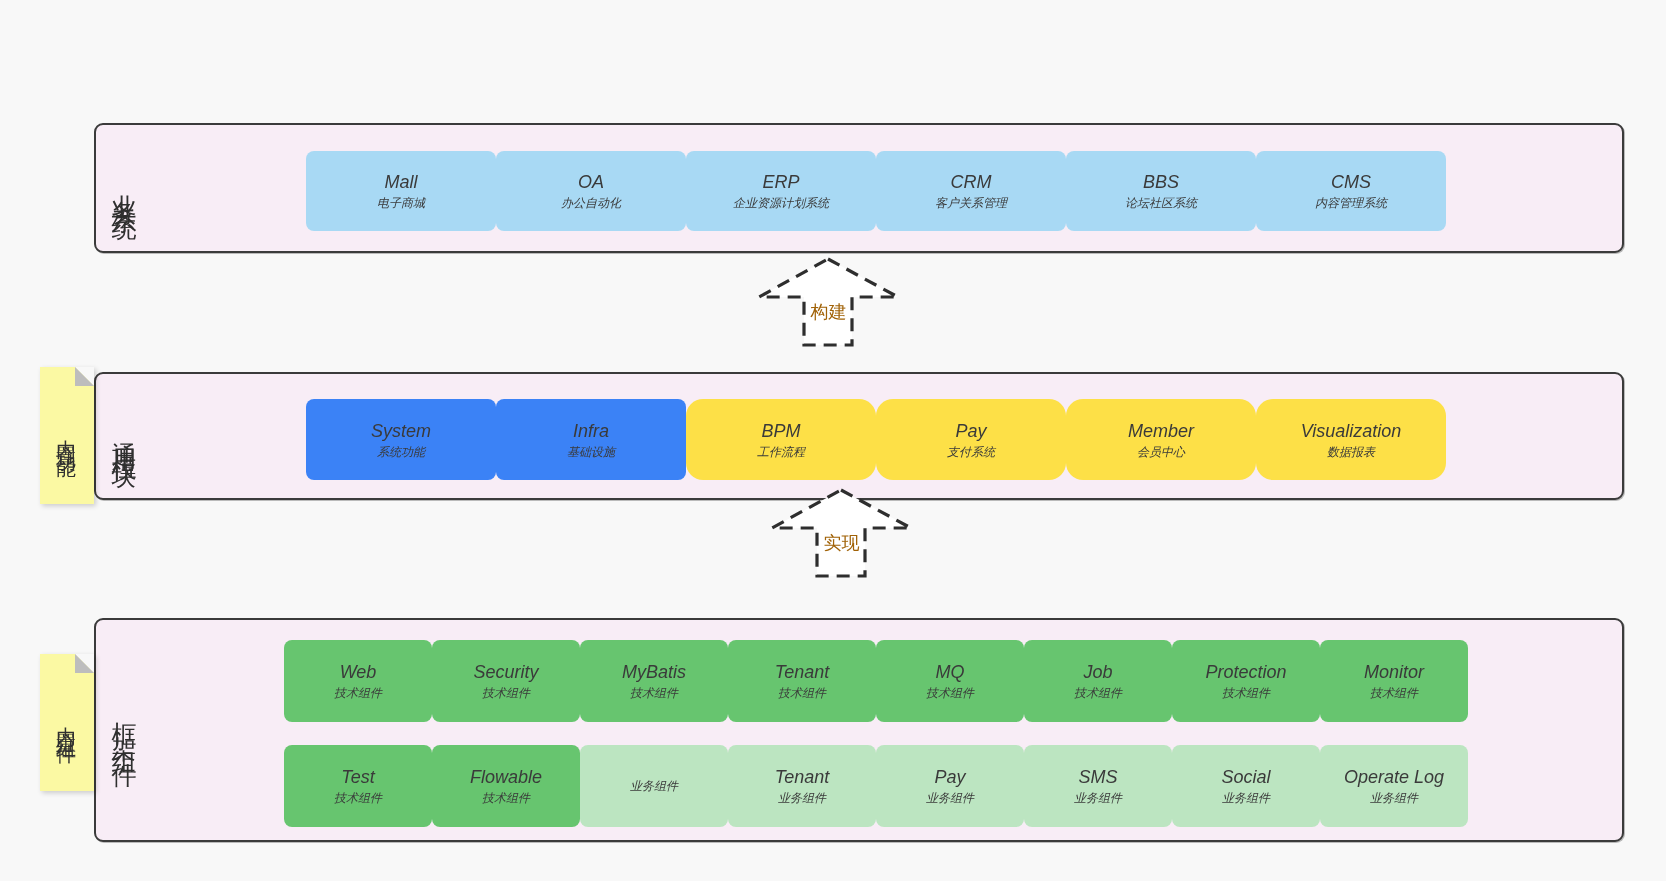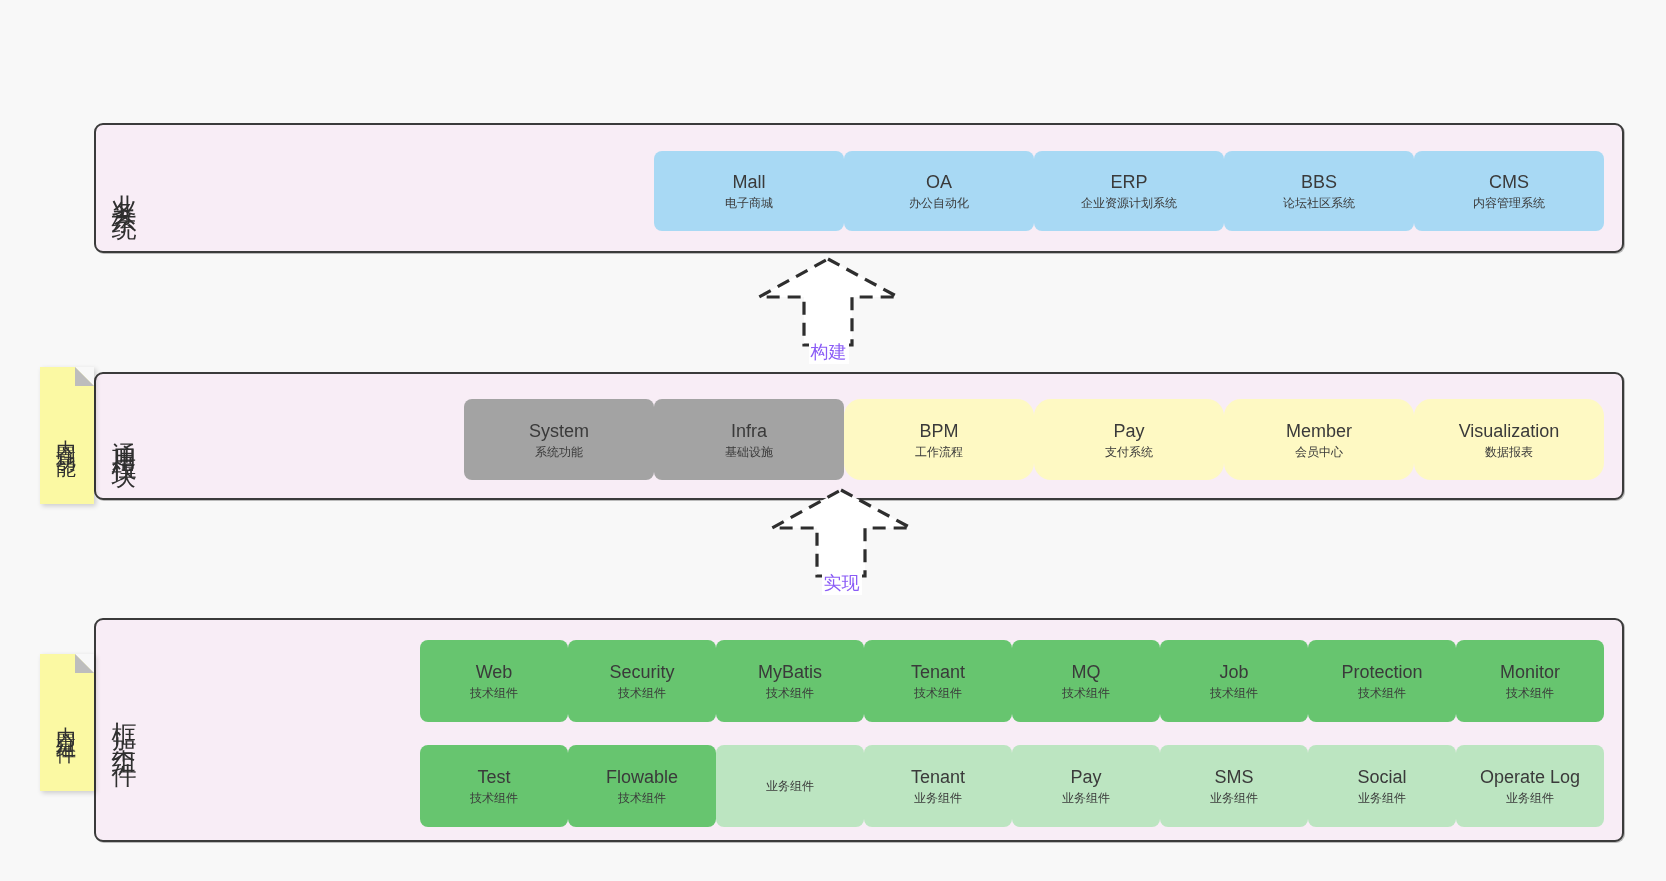--- a/index.html
+++ b/index.html
@@ -18,40 +18,40 @@
   .band-bot{top:618px;height:224px;}
   .side-label{
     position:absolute;left:8px;top:0;bottom:0;width:42px;
     display:flex;align-items:center;justify-content:center;
     writing-mode:vertical-rl;text-orientation:upright;
     font-size:25px;letter-spacing:7px;color:#2f2f2f;
   }
   .band-bot .side-label{letter-spacing:14px;}
   .row{
     position:absolute;left:52px;right:18px;
-    display:flex;justify-content:flex-end;
+    display:flex;justify-content:center;font-style:italic;
   }
   .band-top .row{top:26px;}
   .band-mid .row{top:25px;}
   .band-bot .row1{top:20px;}
   .band-bot .row2{top:125px;}
   
   .box{
     border-radius:8px;box-sizing:border-box;
     display:flex;flex-direction:column;align-items:center;justify-content:center;
     text-align:center;padding:4px 12px;line-height:1.4;
   }
   .row-6 .box{width:190px;height:80px;}
   .band-mid .box{height:81px;}
   .row-8 .box{width:148px;height:82px;padding:4px 10px;}
   .box-name{font-size:18px;color:#3a3a3a;}
   .box-desc{font-size:12px;color:#3a3a3a;}
   .blue{background:#a8d9f4;}
-  .red{background:#a3a3a3;}
-  .pink{background:#fef9c3;border-radius:17px;}
+  .red{background:#3b82f6;}
+  .pink{background:#fde047;border-radius:17px;}
   .green{background:#67c56f;}
   .lgreen{background:#bce5c1;}
   
   .note{
     position:absolute;left:40px;width:54px;height:137px;background:#fbf9a3;
     box-shadow:2px 2px 5px rgba(0,0,0,.18);
     display:flex;align-items:center;justify-content:center;z-index:1;
   }
   .note-1{top:367px;}
   .note-2{top:654px;}
@@ -67,21 +67,21 @@
     writing-mode:vertical-rl;text-orientation:upright;
     font-size:20px;letter-spacing:6px;color:#2f2f2f;
   }
   
   .arrow{position:absolute;width:145px;height:92px;z-index:2;}
   .arrow-1{left:756px;top:256px;}
   .arrow-2{left:769px;top:487px;}
   .arrow svg{position:absolute;left:0;top:0;}
   .arrow-label{
     position:absolute;left:50%;top:44px;transform:translateX(-50%);
-    background:#ffffff;font-size:18px;color:#8b5cf6;padding:0 2px;white-space:nowrap;margin-top:40px;
+    background:#ffffff;font-size:18px;color:#a16207;padding:0 2px;white-space:nowrap;
   }
 </style>
 </head>
 <body>
 
 <div class="canvas">
 
   <div class="note note-1">
     <div class="cut"></div>
     <div class="fold"></div>
@@ -101,20 +101,24 @@
         <div class="box-name">Mall</div>
         <div class="box-desc">电子商城</div>
       </div>
       <div class="box blue">
         <div class="box-name">OA</div>
         <div class="box-desc">办公自动化</div>
       </div>
       <div class="box blue">
         <div class="box-name">ERP</div>
         <div class="box-desc">企业资源计划系统</div>
+      </div>
+      <div class="box blue">
+        <div class="box-name">CRM</div>
+        <div class="box-desc">客户关系管理</div>
       </div>
       <div class="box blue">
         <div class="box-name">BBS</div>
         <div class="box-desc">论坛社区系统</div>
       </div>
       <div class="box blue">
         <div class="box-name">CMS</div>
         <div class="box-desc">内容管理系统</div>
       </div>
     </div>

